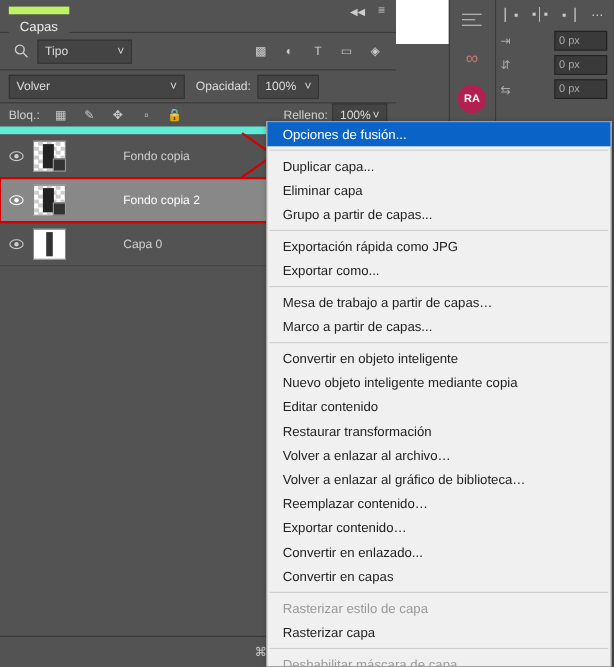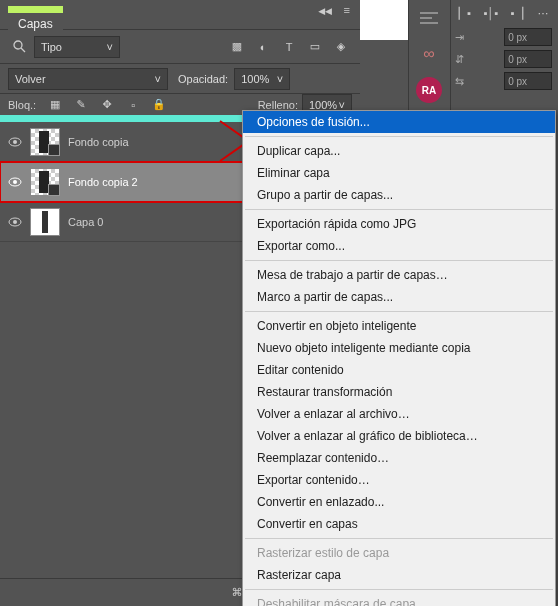--- a/index.html
+++ b/index.html
@@ -27,21 +27,21 @@
 .fill-dd { width: 50px; justify-content: space-between; }
 
 .layers { }
 .layer { height: 40px; display: flex; align-items: center; padding: 0 8px; gap: 8px; border-bottom: 1px solid #454545; }
 .layer.selected { background: #888; color: #fff; outline: 2px solid #d40000; outline-offset: -1px; }
 .eye { width: 14px; height: 14px; display: flex; align-items: center; justify-content: center; }
 .thumb { width: 30px; height: 28px; background: #eee; position: relative; border: 1px solid #888; }
 .thumb .checker { position: absolute; inset: 0; background: repeating-conic-gradient(#ccc 0 25%, #fff 0 50%) 0 0/8px 8px; }
 .thumb .fig { position: absolute; left: 8px; top: 2px; width: 10px; height: 22px; background: #222; }
 .thumb .corner { position: absolute; right: -1px; bottom: -1px; width: 12px; height: 12px; background: #333; border: 1px solid #999; }
-.layer-name { font-size: 11px; }
+.layer-name { font-size: 11px; margin-left: 44px; }
 
 .bottom-bar { position: absolute; bottom: 0; left: 0; width: 360px; height: 28px; background: #535353; display: flex; align-items: center; justify-content: flex-end; gap: 12px; padding: 0 10px; border-top: 1px solid #3a3a3a; }
 
 .canvas-edge { position: absolute; left: 360px; top: 0; width: 50px; height: 40px; background: #fff; }
 
 .side-strip { position: absolute; right: 110px; top: 0; width: 40px; height: 140px; background: #535353; border-left: 1px solid #3a3a3a; }
 .strip-icon { width: 40px; height: 36px; display: flex; align-items: center; justify-content: center; }
 .ra-badge { width: 26px; height: 26px; border-radius: 50%; background: #b02050; color: #fff; font-size: 10px; font-weight: bold; display: flex; align-items: center; justify-content: center; }
 .inf { color: #c77; font-size: 16px; }
 

